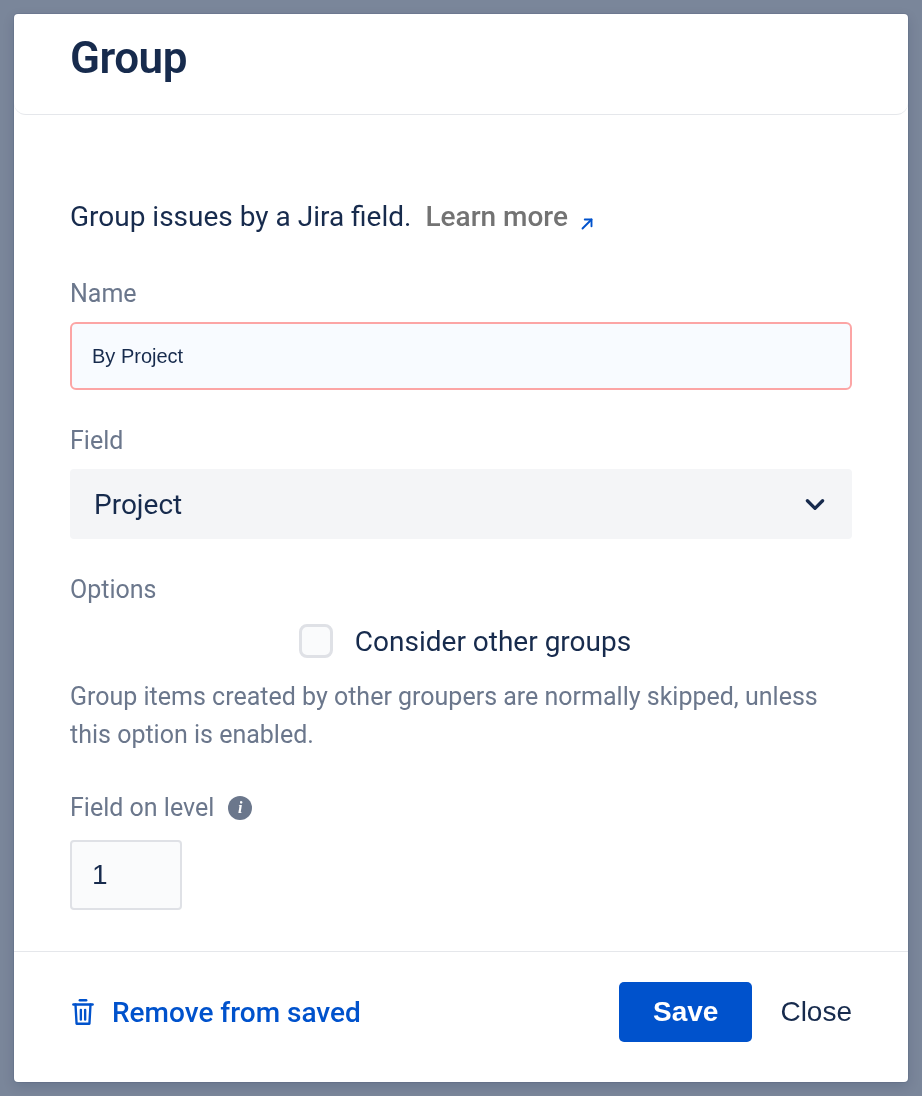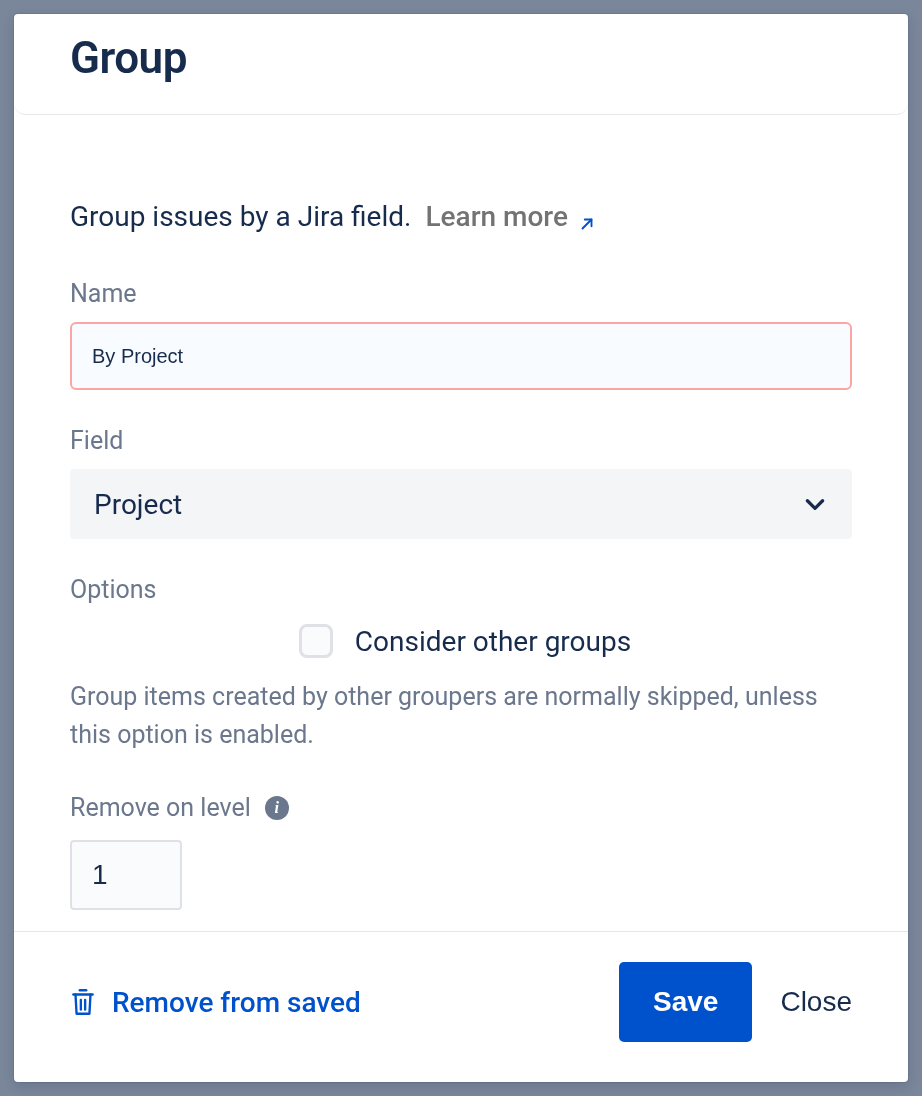--- a/index.html
+++ b/index.html
@@ -203,21 +203,21 @@
       align-items: center;
       gap: 28px;
     }
     .btn-primary {
       background: #0052cc;
       color: #fff;
       border: none;
       border-radius: 5px;
       font-size: 28px;
       font-weight: 600;
-      padding: 24px 34px;
+      padding: 14px 34px;
       cursor: pointer;
     }
     .btn-link {
       background: none;
       border: none;
       color: #172b4d;
       font-size: 28px;
       font-weight: 400;
       cursor: pointer;
     }
@@ -263,21 +263,21 @@
       <label class="options-label">Options</label>
       <div class="checkbox-row">
         <div class="checkbox"></div>
         <span class="checkbox-label">Consider other groups</span>
       </div>
       <p class="help-text">Group items created by other groupers are normally skipped, unless this option is enabled.</p>
     </div>
 
     <div>
       <div class="level-row">
-        <span class="level-label">Remove on level</span>
+        <span class="level-label">Field on level</span>
         <span class="info-icon">i</span>
       </div>
       <input type="text" class="number-input" value="1" style="">
     </div>
 
   </div>
 
   <div class="modal-footer">
     <a class="remove-link">
       <svg viewBox="0 0 24 28" fill="none" stroke-width="2.2" stroke-linecap="round" stroke-linejoin="round">

